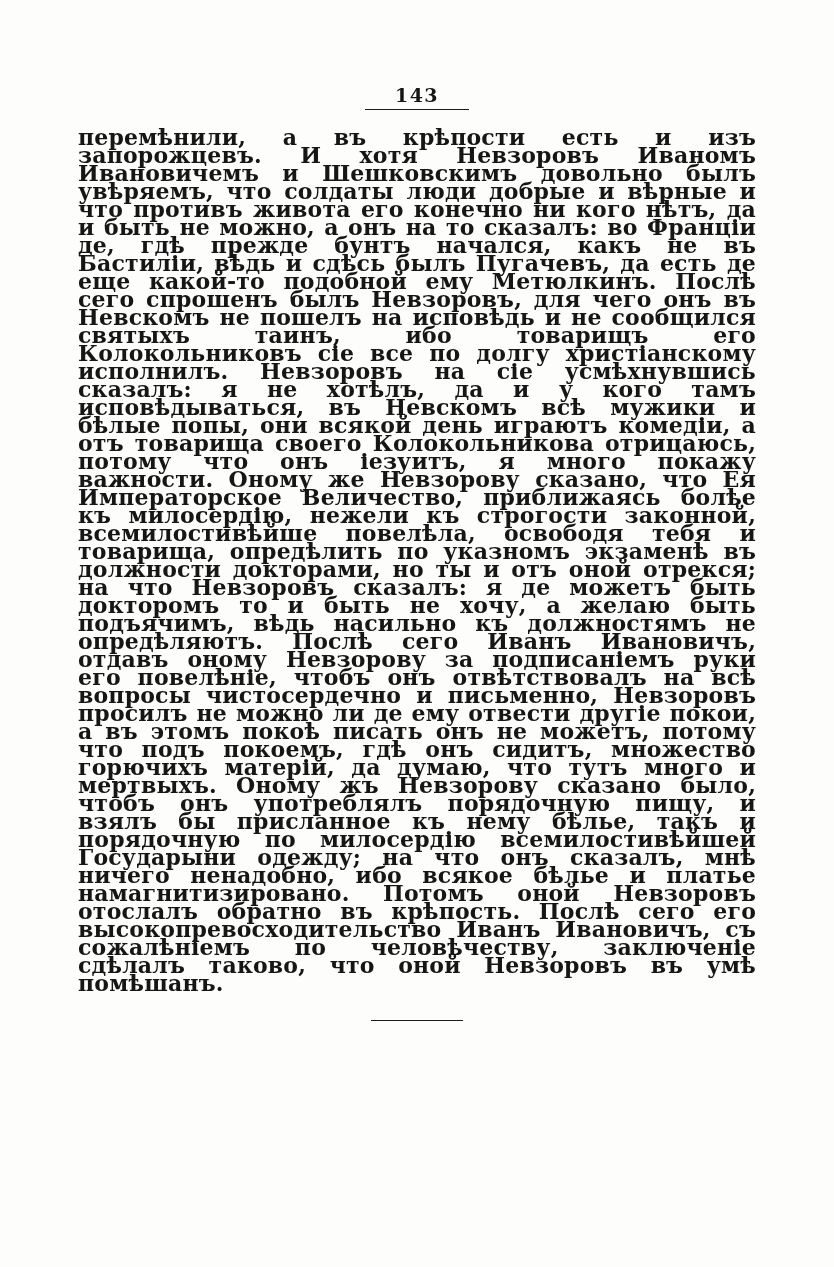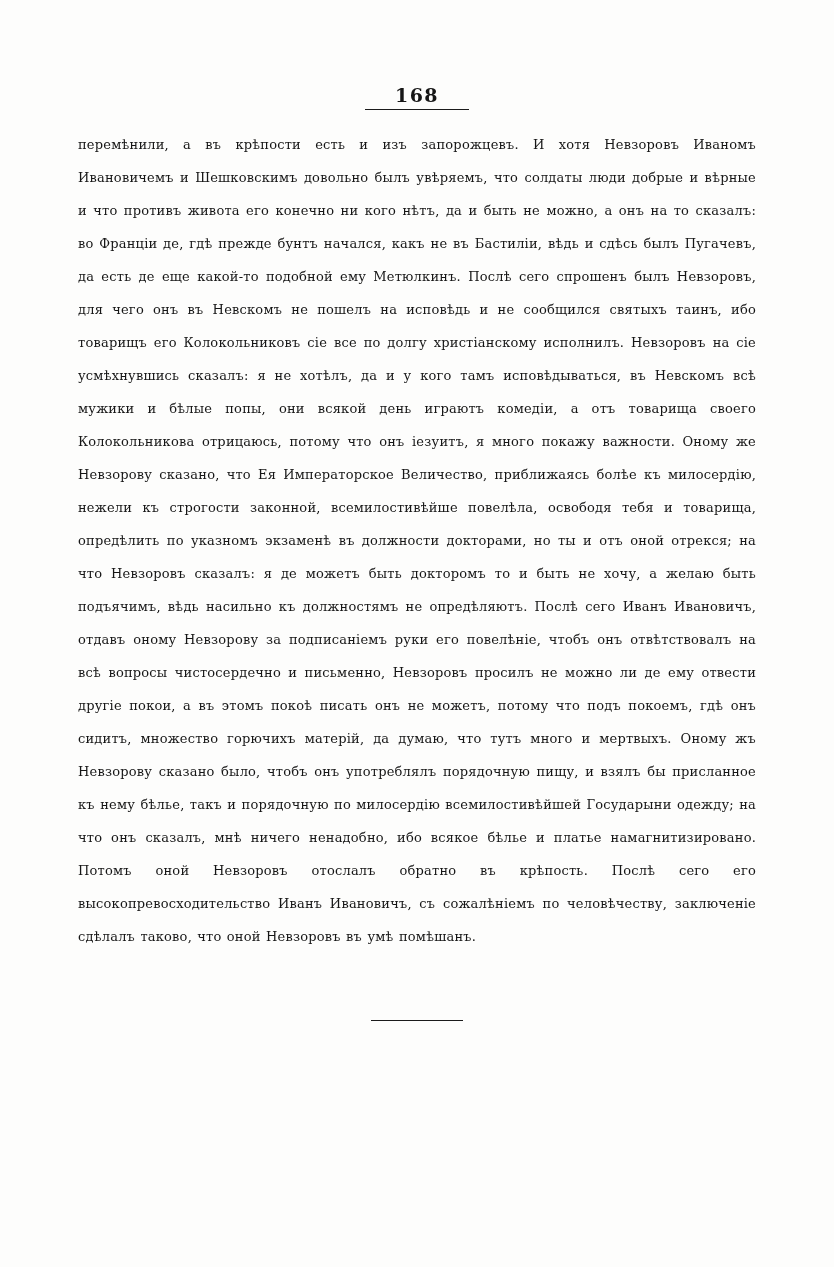--- a/index.html
+++ b/index.html
@@ -30,43 +30,43 @@
     font-weight: bold;
     letter-spacing: 1.5px;
     padding: 0 30px 3px 30px;
     border-bottom: 1.5px solid #1b1b1b;
   }
   .body-text {
     position: absolute;
     top: 128px;
     left: 78px;
     width: 678px;
-    font-size: 13px;
-    line-height: 33px;
-    font-weight: normal;
+    font-size: 22px;
+    line-height: 18px;
+    font-weight: bold;
     text-align: justify;
     letter-spacing: 0.2px;
     word-spacing: 1px;
   }
   .section-divider {
     position: absolute;
     top: 1020px;
     left: 50%;
     transform: translateX(-50%);
     width: 92px;
     height: 0;
     border-top: 1.8px solid #1b1b1b;
   }
 </style>
 </head>
 <body>
 
 <div class="page">
 
   <div class="page-header">
-    <span class="page-number">168</span>
+    <span class="page-number">143</span>
   </div>
 
   <div class="body-text">перемѣнили, а въ крѣпости есть и изъ запорожцевъ. И хотя Невзоровъ Иваномъ Ивановичемъ и Шешковскимъ довольно былъ увѣряемъ, что солдаты люди добрые и вѣрные и что противъ живота его конечно ни кого нѣтъ, да и быть не можно, а онъ на то сказалъ: во Франціи де, гдѣ прежде бунтъ начался, какъ не въ Бастиліи, вѣдь и сдѣсь былъ Пугачевъ, да есть де еще какой-то подобной ему Метюлкинъ. Послѣ сего спрошенъ былъ Невзоровъ, для чего онъ въ Невскомъ не пошелъ на исповѣдь и не сообщился святыхъ таинъ, ибо товарищъ его Колокольниковъ сіе все по долгу христіанскому исполнилъ. Невзоровъ на сіе усмѣхнувшись сказалъ: я не хотѣлъ, да и у кого тамъ исповѣдываться, въ Невскомъ всѣ мужики и бѣлые попы, они всякой день играютъ комедіи, а отъ товарища своего Колокольникова отрицаюсь, потому что онъ іезуитъ, я много покажу важности. Оному же Невзорову сказано, что Ея Императорское Величество, приближаясь болѣе къ милосердію, нежели къ строгости законной, всемилостивѣйше повелѣла, освободя тебя и товарища, опредѣлить по указномъ экзаменѣ въ должности докторами, но ты и отъ оной отрекся; на что Невзоровъ сказалъ: я де можетъ быть докторомъ то и быть не хочу, а желаю быть подъячимъ, вѣдь насильно къ должностямъ не опредѣляютъ. Послѣ сего Иванъ Ивановичъ, отдавъ оному Невзорову за подписаніемъ руки его повелѣніе, чтобъ онъ отвѣтствовалъ на всѣ вопросы чистосердечно и письменно, Невзоровъ просилъ не можно ли де ему отвести другіе покои, а въ этомъ покоѣ писать онъ не можетъ, потому что подъ покоемъ, гдѣ онъ сидитъ, множество горючихъ матерій, да думаю, что тутъ много и мертвыхъ. Оному жъ Невзорову сказано было, чтобъ онъ употреблялъ порядочную пищу, и взялъ бы присланное къ нему бѣлье, такъ и порядочную по милосердію всемилостивѣйшей Государыни одежду; на что онъ сказалъ, мнѣ ничего ненадобно, ибо всякое бѣлье и платье намагнитизировано. Потомъ оной Невзоровъ отослалъ обратно въ крѣпость. Послѣ сего его высокопревосходительство Иванъ Ивановичъ, съ сожалѣніемъ по человѣчеству, заключеніе сдѣлалъ таково, что оной Невзоровъ въ умѣ помѣшанъ.</div>
 
   <div class="section-divider"></div>
 
 </div>
 
 </body></html>

